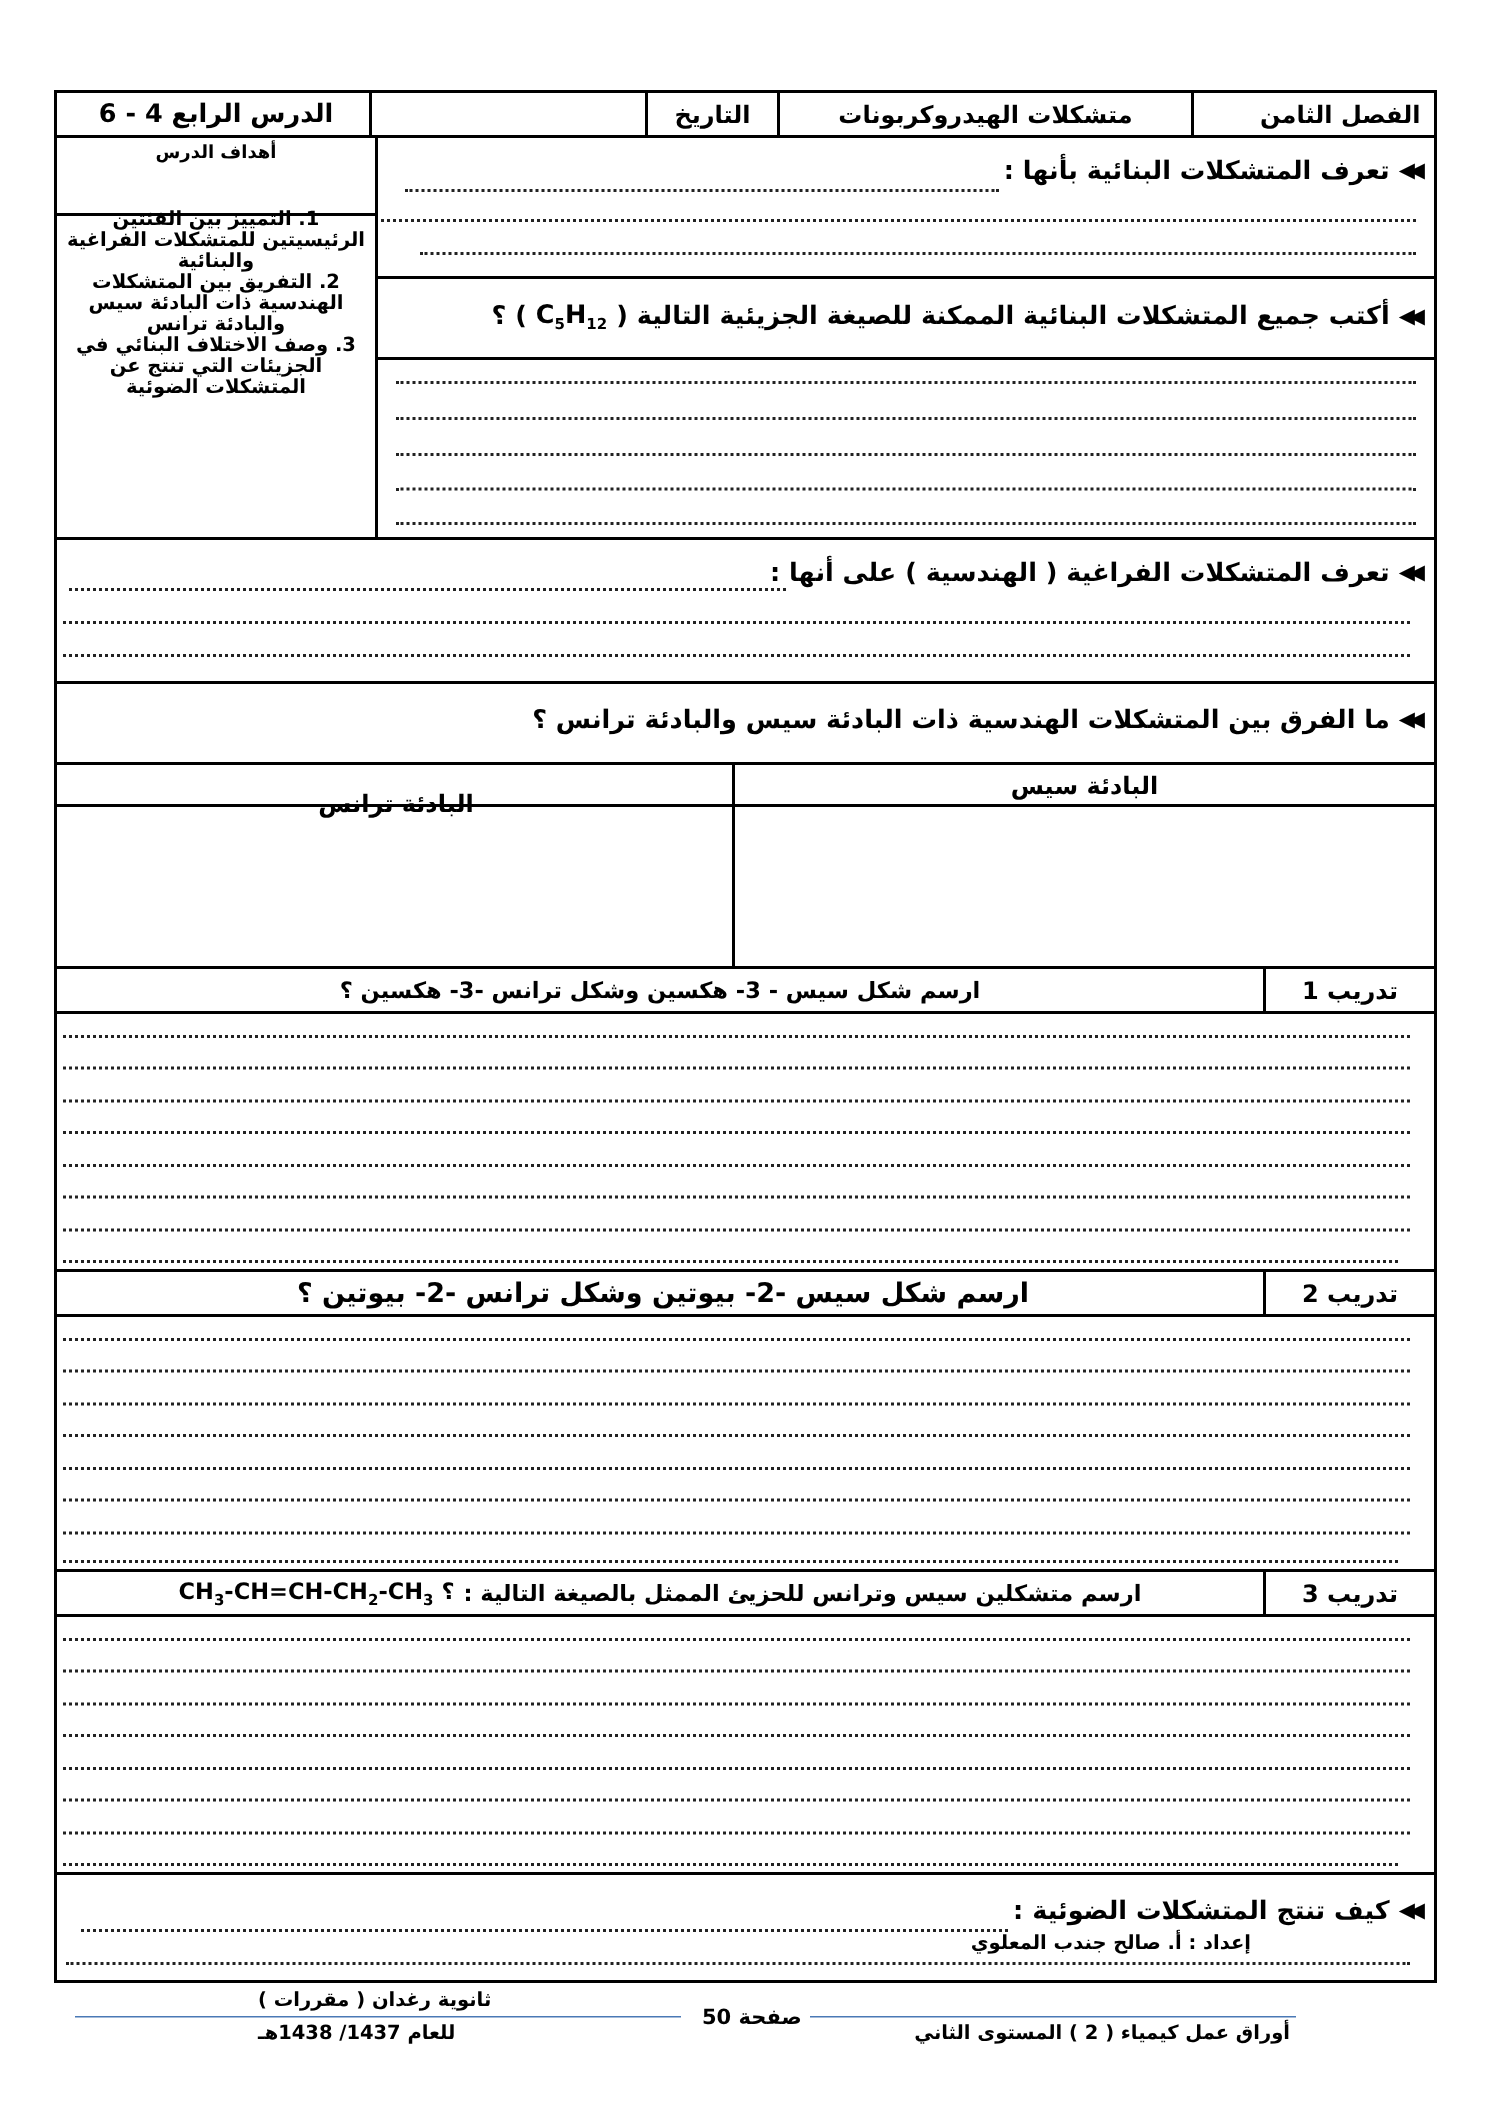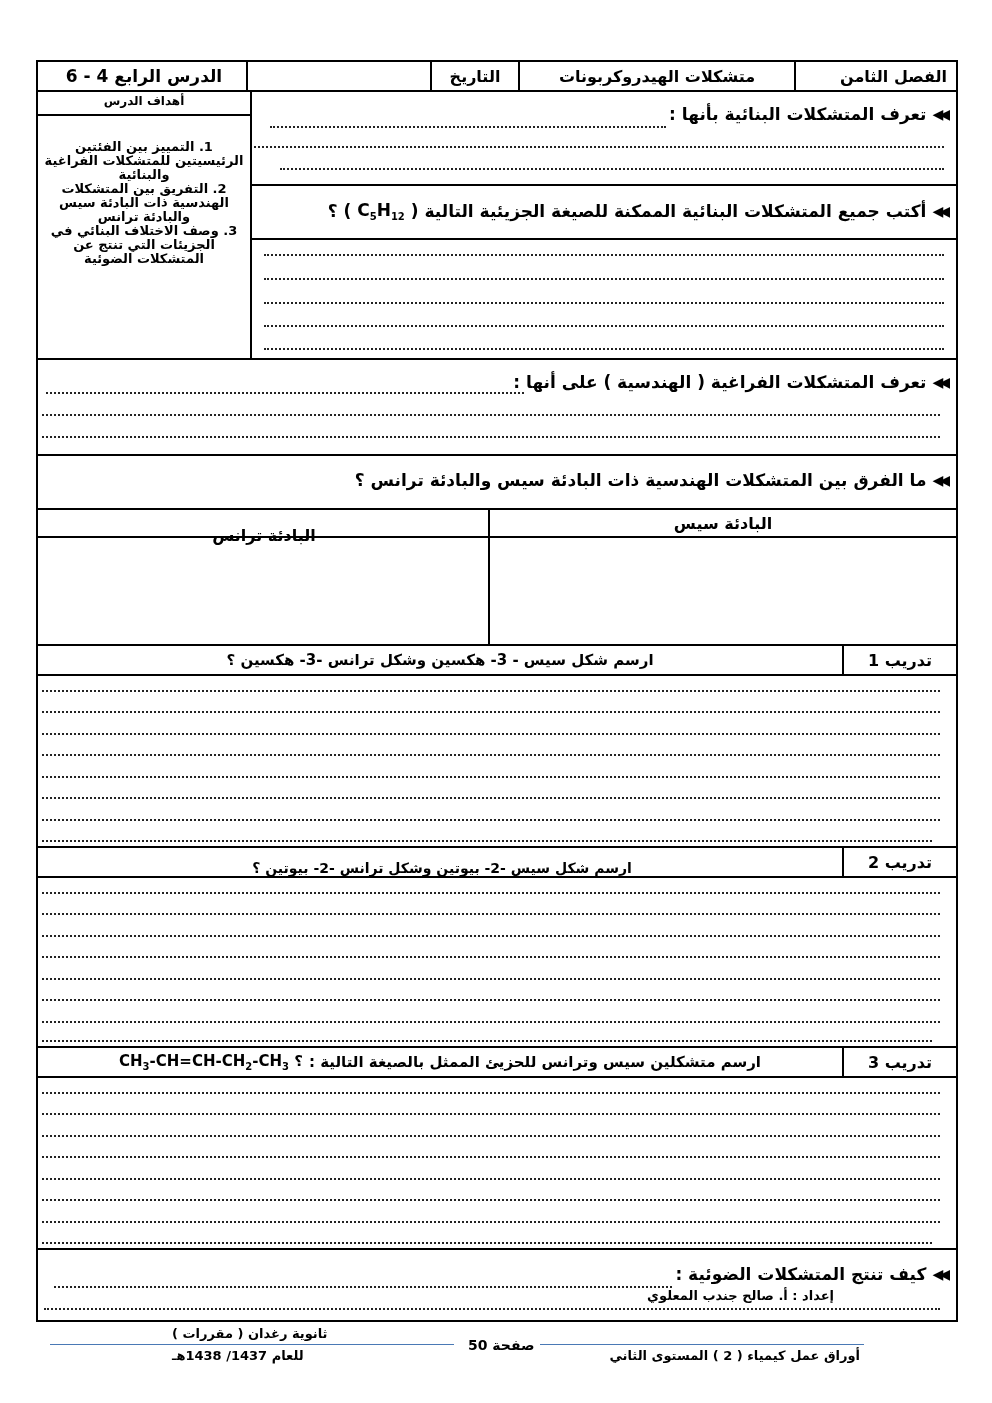--- a/index.html
+++ b/index.html
@@ -39,21 +39,21 @@
     </div>
     <div class="vline" style="right:708px;"></div>
     <div class="cell" style="left:0;width:212px;font-size:17px;">
       <span>الدرس الرابع 4 - 6</span>
     </div>
   </div>
 
   <div class="row" style="top:30px;height:268px;">
     <div class="vline" style="left:212px;"></div>
 
-    <div style="position:absolute;left:0;top:0;width:212px;height:24px;border-bottom:2px solid #000;box-sizing:border-box;display:flex;justify-content:center;direction:rtl;">
+    <div style="position:absolute;left:0;top:0;width:212px;height:52px;border-bottom:2px solid #000;box-sizing:border-box;display:flex;justify-content:center;direction:rtl;">
       <span style="font-weight:bold;font-size:12px;margin-top:2px;">أهداف الدرس</span>
     </div>
     <div class="goals" style="left:4px;top:48px;width:204px;">
       <div>1. التمييز بين الفئتين الرئيسيتين للمتشكلات الفراغية والبنائية</div>
       <div>2. التفريق بين المتشكلات الهندسية ذات البادئة سيس والبادئة ترانس</div>
       <div>3. وصف الاختلاف البنائي في الجزيئات التي تنتج عن المتشكلات الضوئية</div>
     </div>
 
     <div style="position:absolute;left:214px;right:0;top:0;height:94px;border-bottom:2px solid #000;box-sizing:border-box;">
       <div class="q" style="right:10px;top:12px;">
@@ -132,21 +132,21 @@
     <div class="dots" style="left:4px;right:16px;top:121px;"></div>
     <div class="dots" style="left:4px;right:16px;top:143px;"></div>
     <div class="dots" style="left:4px;right:24px;top:164px;"></div>
   </div>
 
   <div class="row" style="top:786px;height:30px;">
     <div class="cell" style="right:0;width:112px;">
       <span>تدريب 2</span>
     </div>
     <div class="vline" style="right:112px;"></div>
-    <div class="cell" style="left:0;right:110px;font-size:14px;align-items:flex-end;">
+    <div class="cell" style="left:0;right:110px;font-size:18px;">
       <span>ارسم شكل سيس -2- بيوتين وشكل ترانس -2- بيوتين ؟</span>
     </div>
   </div>
   <div class="row" style="top:816px;height:170px;">
     <div class="dots" style="left:4px;right:16px;top:14px;"></div>
     <div class="dots" style="left:4px;right:16px;top:35px;"></div>
     <div class="dots" style="left:4px;right:16px;top:57px;"></div>
     <div class="dots" style="left:4px;right:16px;top:78px;"></div>
     <div class="dots" style="left:4px;right:16px;top:100px;"></div>
     <div class="dots" style="left:4px;right:16px;top:121px;"></div>

